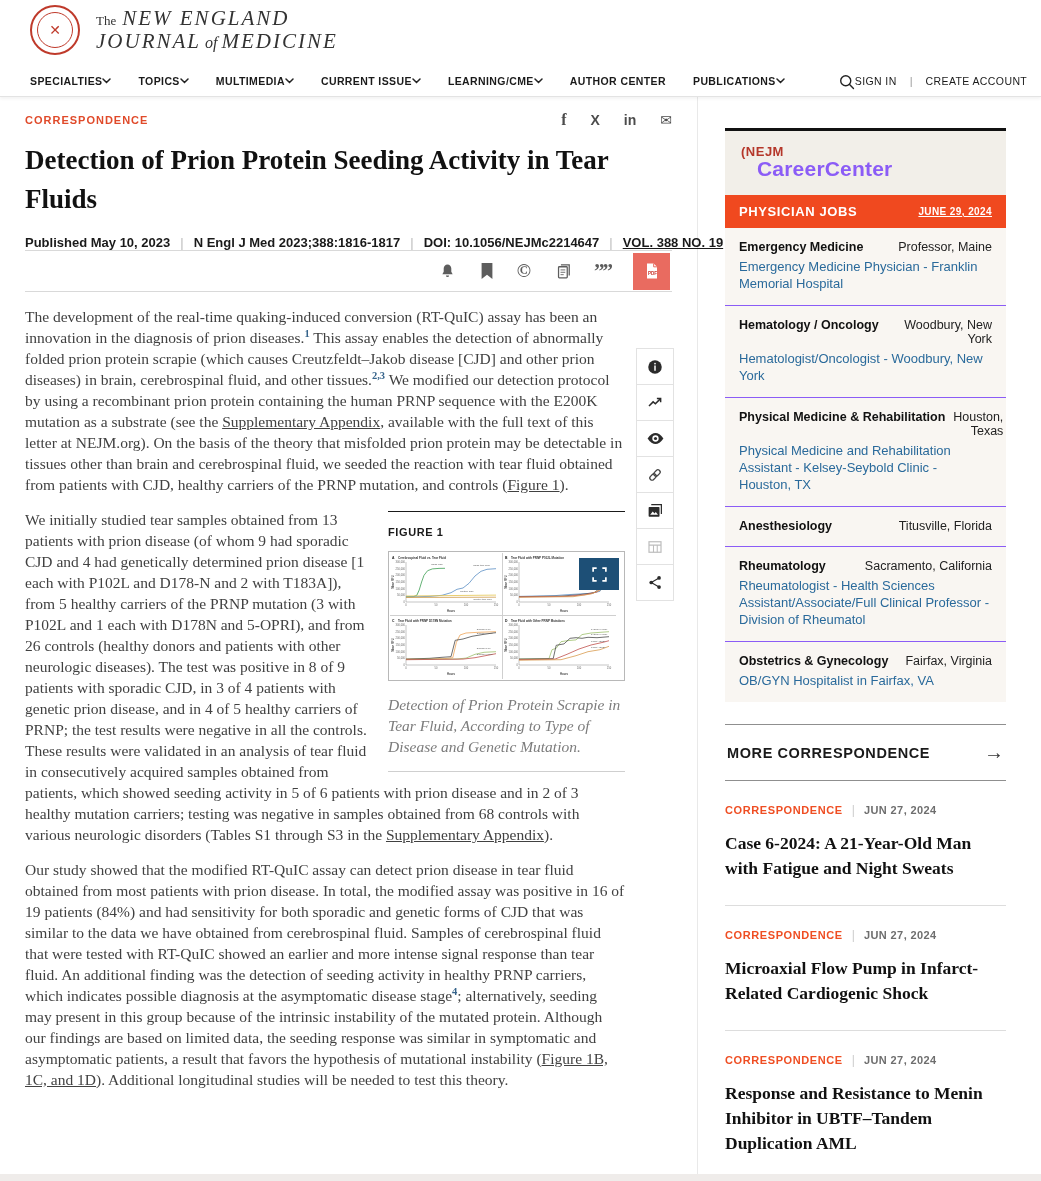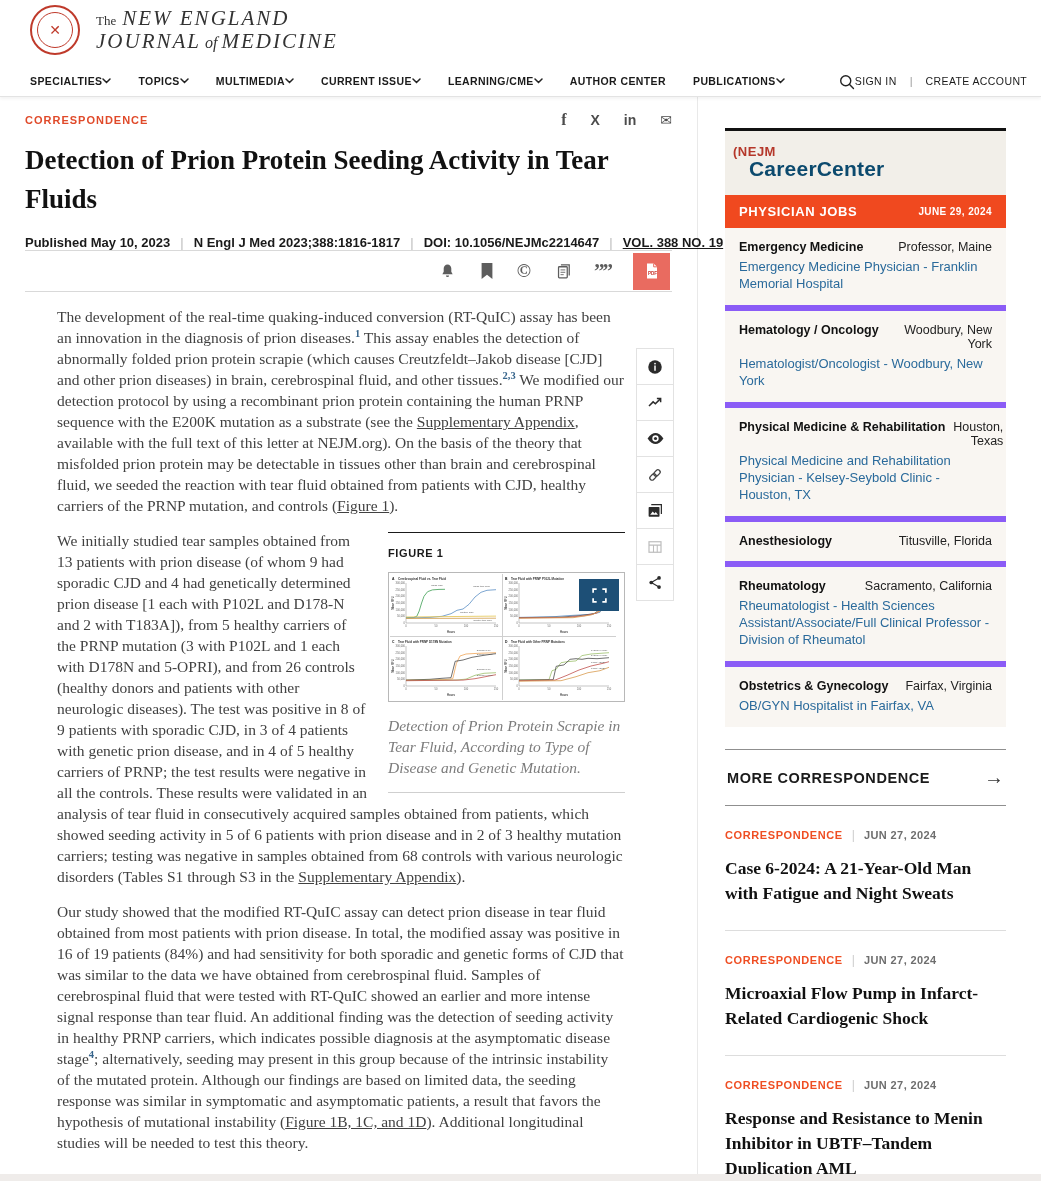--- a/index.html
+++ b/index.html
@@ -44,21 +44,21 @@
   .rule1 { margin-top:14px; }
   .tools-row { display:flex; align-items:center; justify-content:flex-end; gap:22px; height:40px; padding-right:2px; }
   .tool-ic { cursor:pointer; display:flex; align-items:center; color:#5d5d5d; }
   .tool-copy { font-size:19px; font-weight:bold; color:#5d5d5d; font-family:"Liberation Serif",serif; }
   .tool-quote { font-size:21px; font-weight:bold; color:#5d5d5d; font-family:"Liberation Serif",serif; letter-spacing:-2px; }
   .pdf-tile { width:37px; height:37px; background:#e96b60; display:flex; align-items:center; justify-content:center; cursor:pointer; }
 
   
   .salutation { margin-top:26px; font-size:13px; font-weight:bold; letter-spacing:.3px; }
   .article-body { width:600px; font-family:"Liberation Serif", serif; font-size:15.5px; line-height:21px; color:#414141; }
-  .article-body p { margin-top:14px;margin-left:32px; }
+  .article-body p { margin-top:14px; }
   .body-link { color:#414141; text-decoration:underline; cursor:pointer; }
   .sup-ref { vertical-align:super; font-size:10.5px; color:#36648b; font-weight:bold; cursor:pointer; text-decoration:none; line-height:0; }
 
   
   .figure-block { float:right; width:237px; margin:2px 0 10px 20px; }
   .figure-toprule { border-top:1.5px solid #1a1a1a; }
   .figure-label { font-family:"Liberation Sans",sans-serif; font-size:11px; font-weight:bold; letter-spacing:.6px; color:#1a1a1a; margin:10px 0 8px; }
   .figure-thumb { position:relative; border:1px solid #b8b8b8; background:#fff; padding:1px; cursor:pointer; }
   .panel-grid { display:grid; grid-template-columns:113px 113px; grid-template-rows:63px 63px; }
   .panel-grid > div:nth-child(1){ border-right:1px solid #cfcfcf; border-bottom:1px solid #cfcfcf;}
@@ -67,28 +67,28 @@
   .expand-btn { position:absolute; top:6px; right:5px; width:40px; height:32px; background:#1d4f76; display:flex; align-items:center; justify-content:center; cursor:pointer; }
   .figure-caption { font-family:"Liberation Serif",serif; font-style:italic; font-size:15.5px; line-height:21px; color:#7c7c7c; margin-top:13px; }
   .figure-botrule { border-top:1px solid #cfcfcf; margin-top:14px; }
 
   
   .rail { position:absolute; left:611px; top:243px; width:38px; border:1px solid #e2e2e2; border-bottom:none; background:#fff; }
   .rail-btn { width:36px; height:36px; border-bottom:1px solid #e2e2e2; display:flex; align-items:center; justify-content:center; cursor:pointer; background:#fff; }
 
   
   .cc-topbar { border-top:3px solid #111; }
-  .cc-logo { background:#f2efe9; padding:13px 8px 14px; }
+  .cc-logo { background:#f2efe9; padding:13px 16px 14px; }
   .cc-brand-prefix { color:#b5372a; font-size:13px; font-weight:bold; letter-spacing:.5px; }
-  .cc-brand { color:#0c4a6e; font-size:21px; font-weight:bold; margin-left:16px; margin-top:-2px; letter-spacing:.2px; }
+  .cc-brand { color:#8b5cf6; font-size:21px; font-weight:bold; margin-left:16px; margin-top:-2px; letter-spacing:.2px; }
   .cc-bar { background:#f0491f; color:#fff; display:flex; align-items:center; justify-content:space-between; padding:9px 14px; }
   .cc-bar-title { font-size:13px; font-weight:bold; letter-spacing:.6px; }
-  .cc-bar-date { font-size:10px; font-weight:bold; letter-spacing:.4px; }
+  .cc-bar-date { font-size:10px; font-weight:bold; letter-spacing:.4px;text-decoration:underline; }
   .cc-jobs { background:#f9f6f2; }
-  .job { padding:12px 14px 13px; border-bottom:6px solid #8b5cf6; }
+  .job { padding:12px 14px 13px; border-bottom:1px solid #8b5cf6; }
   .job:last-child { border-bottom:none; }
   .job-head { display:flex; justify-content:space-between; align-items:baseline; gap:8px; }
   .job-spec { font-size:12.5px; font-weight:bold; color:#111; white-space:nowrap; }
   .job-loc { font-size:12.5px; color:#222; text-align:right; }
   .job-link { margin-top:4px; font-size:13px; line-height:17px; color:#2a6a9b; cursor:pointer; }
 
   .more-corr { margin-top:22px; border-top:1px solid #8f8f8f; border-bottom:1px solid #8f8f8f; padding:16px 2px; display:flex; align-items:center; justify-content:space-between; cursor:pointer; }
   .more-corr-title { font-size:14.5px; font-weight:bold; letter-spacing:.6px; }
   .more-corr-arrow { font-size:20px; color:#333; }
 
@@ -441,21 +441,21 @@
           <span class="job-spec">Hematology / Oncology</span>
           <span class="job-loc">Woodbury, New York</span>
         </div>
       <div class="job-link">Hematologist/Oncologist - Woodbury, New York</div>
     </div>
     <div class="job">
       <div class="job-head">
           <span class="job-spec">Physical Medicine &amp; Rehabilitation</span>
           <span class="job-loc">Houston, Texas</span>
         </div>
-      <div class="job-link">Physical Medicine and Rehabilitation Physician - Kelsey-Seybold Clinic - Houston, TX</div>
+      <div class="job-link">Physical Medicine and Rehabilitation Assistant - Kelsey-Seybold Clinic - Houston, TX</div>
     </div>
     <div class="job">
       <div class="job-head">
           <span class="job-spec">Anesthesiology</span>
           <span class="job-loc">Titusville, Florida</span>
         </div>
     </div>
     <div class="job">
       <div class="job-head">
           <span class="job-spec">Rheumatology</span>

